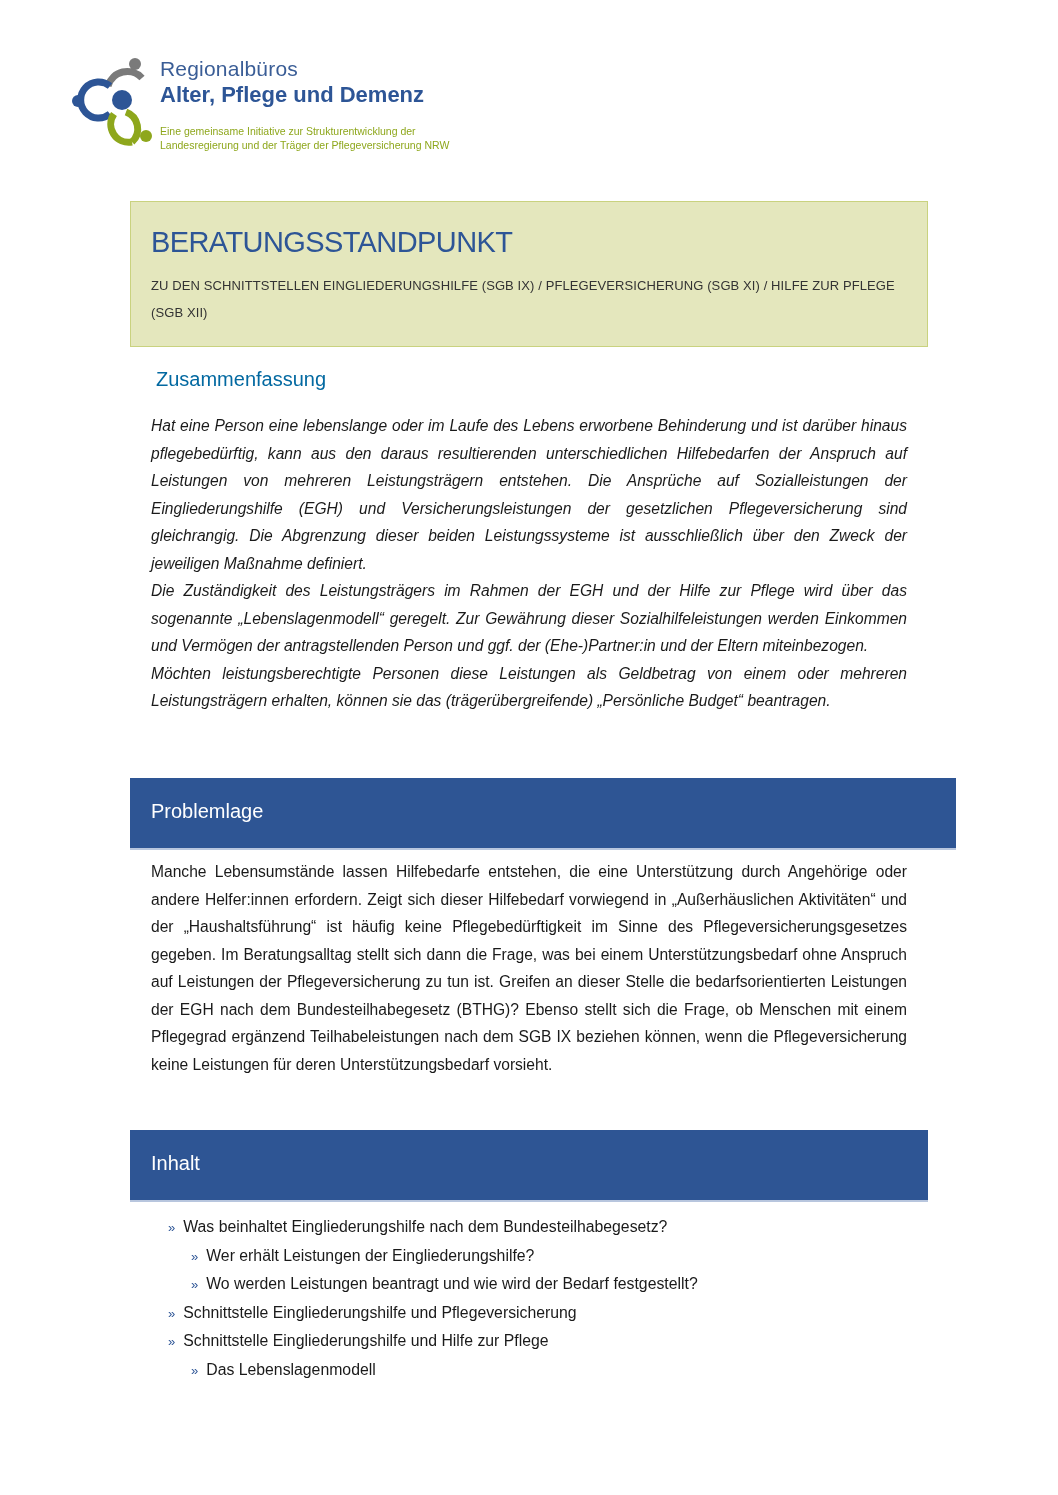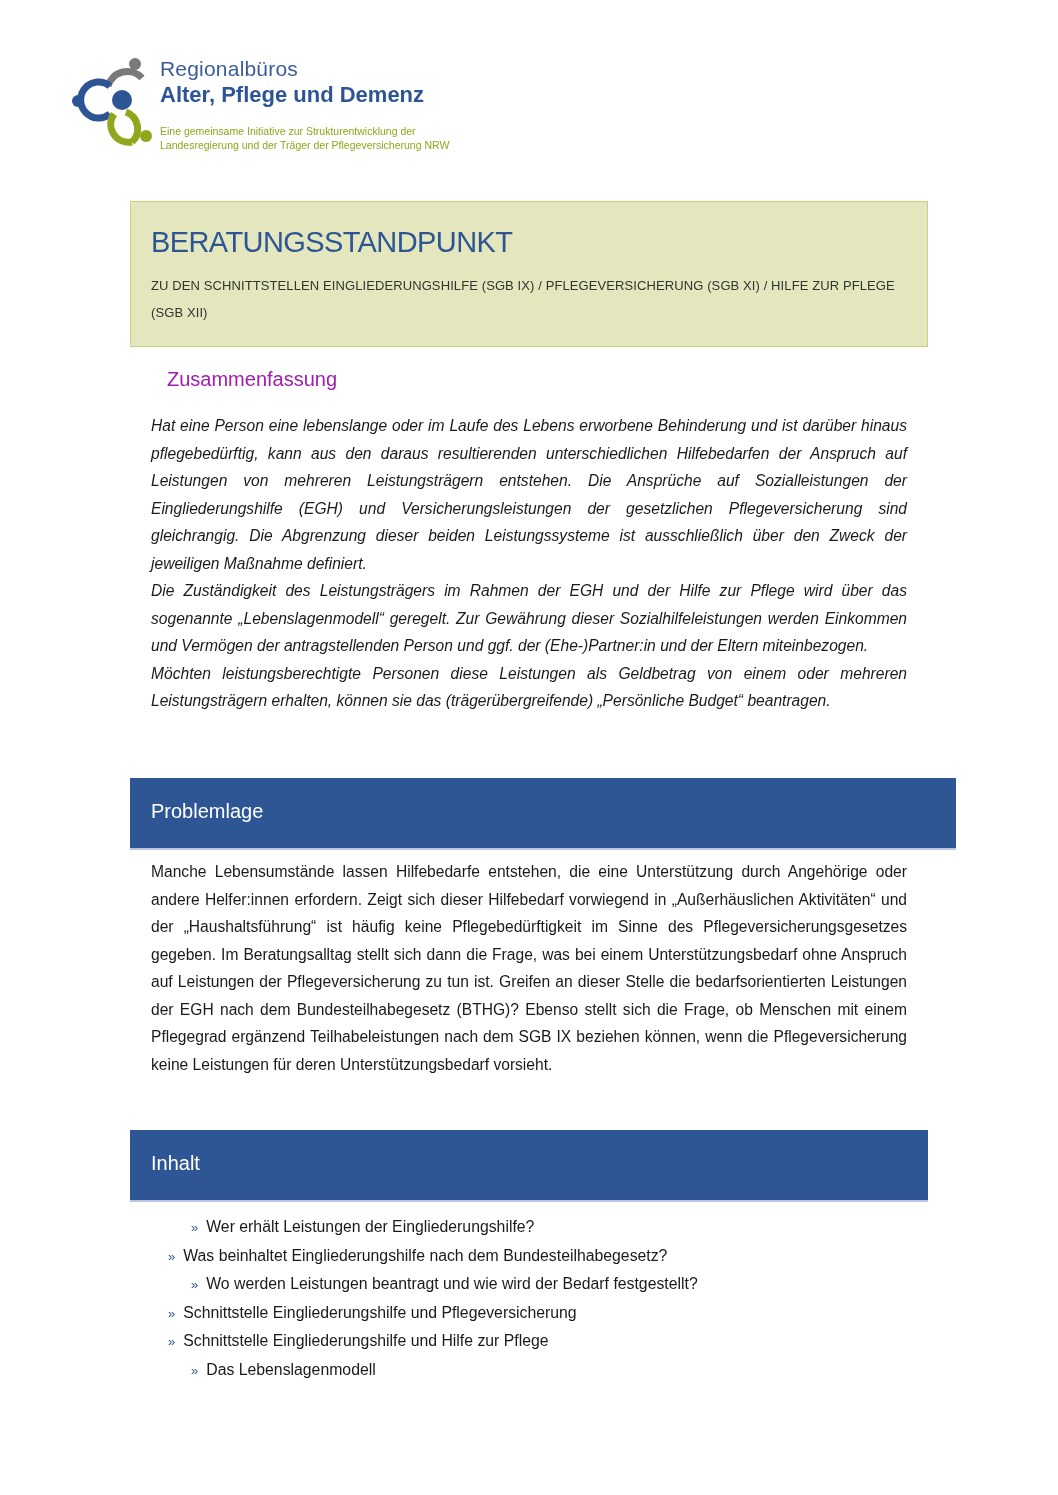--- a/index.html
+++ b/index.html
@@ -12,21 +12,21 @@
   .logo-l2 { font-size:22px; color:#2d5596; font-weight:bold; line-height:26px; }
   .logo-l3 { font-size:10.5px; color:#8ea71c; line-height:14px; margin-top:16px; }
 
   .titlebox { position:absolute; left:130px; top:201px; width:796px; height:144px;
               background:#e4e7bd; border:1px solid #c9d27f; }
   .title { position:absolute; left:20px; top:24px; font-size:29px; color:#2d5596;
            letter-spacing:-0.6px; }
   .subtitle { position:absolute; left:20px; top:70px; width:770px; font-size:13px;
               color:#333; line-height:27px; letter-spacing:0.1px; }
 
-  .section-h { position:absolute; left:167px; font-size:20px; color:#a21caf; }
+  .section-h { position:absolute; left:156px; font-size:20px; color:#0369a1; }
   .para { position:absolute; left:151px; width:756px; font-size:15.6px; line-height:27.5px;
           text-align:justify; color:#1a1a1a; }
   .para p { margin:0; }
 
   .banner { position:absolute; left:130px; width:798px; height:70px; background:#2e5594;
             border-bottom:2px solid #b8c6de; }
   .banner span { position:absolute; left:21px; top:22px; font-size:20px; color:#ffffff; }
 
   .toc { position:absolute; left:168px; top:1213px; font-size:15.8px; line-height:27.6px; }
   .toc-item { white-space:nowrap; }
@@ -77,19 +77,19 @@
 </div>
 <div class="para" style="top:858px;">
   <p>Manche Lebensumstände lassen Hilfebedarfe entstehen, die eine Unterstützung durch Angehörige oder andere Helfer:innen erfordern. Zeigt sich dieser Hilfebedarf vorwiegend in „Außerhäuslichen Aktivitäten“ und der „Haushaltsführung“ ist häufig keine Pflegebedürftigkeit im Sinne des Pflegeversicherungsgesetzes gegeben. Im Beratungsalltag stellt sich dann die Frage, was bei einem Unterstützungsbedarf ohne Anspruch auf Leistungen der Pflegeversicherung zu tun ist. Greifen an dieser Stelle die bedarfsorientierten Leistungen der EGH nach dem Bundesteilhabegesetz (BTHG)? Ebenso stellt sich die Frage, ob Menschen mit einem Pflegegrad ergänzend Teilhabeleistungen nach dem SGB IX beziehen können, wenn die Pflegeversicherung keine Leistungen für deren Unterstützungsbedarf vorsieht.</p>
 </div>
 
 <div class="banner" style="top:1130px;">
   <span>Inhalt</span>
 </div>
 
 <div class="toc">
+  <div class="toc-item"><span class="bullet">»</span><span>Was beinhaltet Eingliederungshilfe nach dem Bundesteilhabegesetz?</span></div>
   <div class="toc-item l2"><span class="bullet">»</span><span>Wer erhält Leistungen der Eingliederungshilfe?</span></div>
-  <div class="toc-item"><span class="bullet">»</span><span>Was beinhaltet Eingliederungshilfe nach dem Bundesteilhabegesetz?</span></div>
   <div class="toc-item l2"><span class="bullet">»</span><span>Wo werden Leistungen beantragt und wie wird der Bedarf festgestellt?</span></div>
   <div class="toc-item"><span class="bullet">»</span><span>Schnittstelle Eingliederungshilfe und Pflegeversicherung</span></div>
   <div class="toc-item"><span class="bullet">»</span><span>Schnittstelle Eingliederungshilfe und Hilfe zur Pflege</span></div>
   <div class="toc-item l2"><span class="bullet">»</span><span>Das Lebenslagenmodell</span></div>
 </div>
 
 </body></html>

